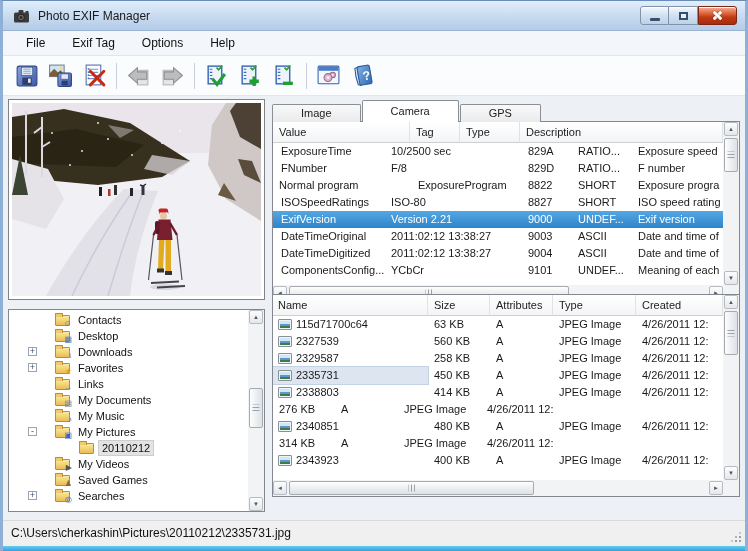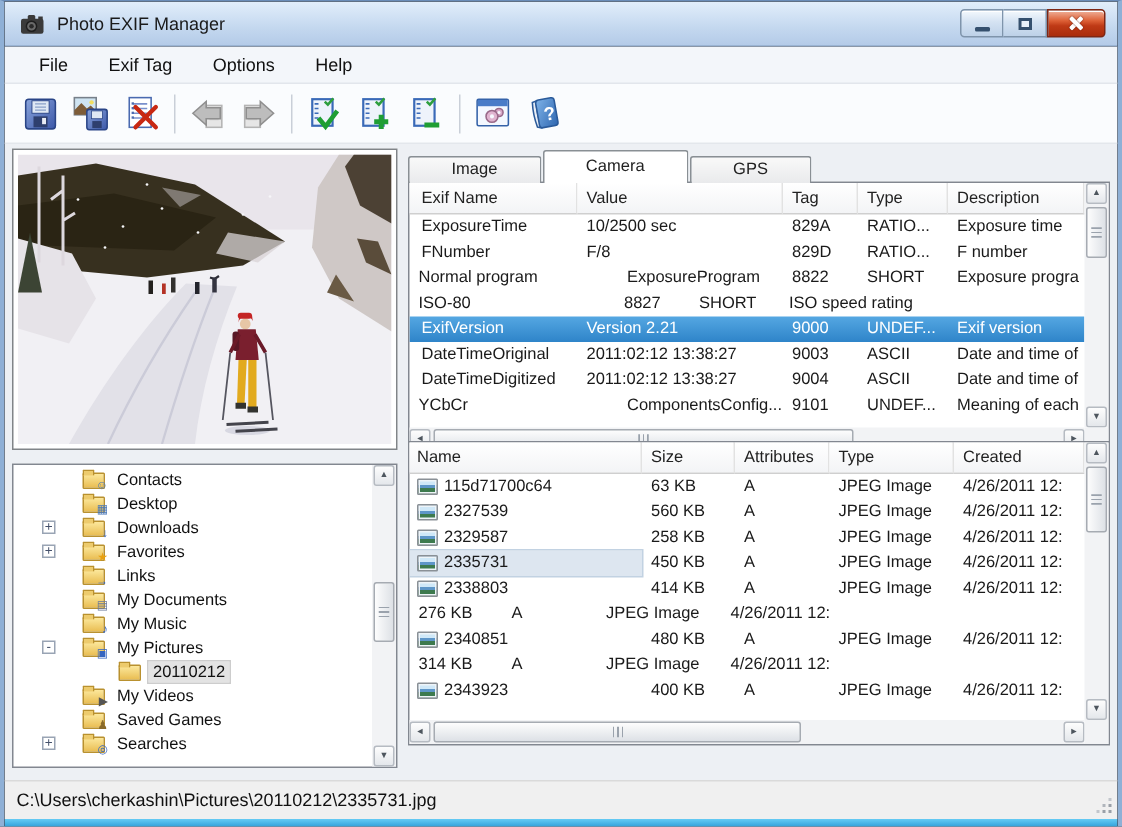--- a/index.html
+++ b/index.html
@@ -343,49 +343,49 @@
     </div>
 
     <div class="tabbar" id="tabbar">
         <div class="tab">Image</div>
         <div class="tab active">Camera</div>
         <div class="tab">GPS</div>
       </div>
 
     <div class="gridpanel exif-panel">
       <div class="grid-header" id="exifHeader">
-          <div class="gc ec0 hcell">Exif Name</div>
           <div class="gc ec1 hcell">Value</div>
           <div class="gc ec2 hcell">Tag</div>
           <div class="gc ec3 hcell">Type</div>
           <div class="gc ec4 hcell">Description</div>
         </div>
       <div class="grid-body" id="exifBody">
           <div class="grow">
             <div class="gc ec0">ExposureTime</div>
             <div class="gc ec1">10/2500 sec</div>
             <div class="gc ec2">829A</div>
             <div class="gc ec3">RATIO...</div>
-            <div class="gc ec4">Exposure time</div>
+            <div class="gc ec4">Exposure speed</div>
           </div>
           <div class="grow">
             <div class="gc ec0">FNumber</div>
             <div class="gc ec1">F/8</div>
             <div class="gc ec2">829D</div>
             <div class="gc ec3">RATIO...</div>
             <div class="gc ec4">F number</div>
           </div>
           <div class="grow">
             <div class="gc ec1">Normal program</div>
             <div class="gc ec0">ExposureProgram</div>
             <div class="gc ec2">8822</div>
             <div class="gc ec3">SHORT</div>
             <div class="gc ec4">Exposure progra</div>
           </div>
           <div class="grow">
+            <div class="gc ec0">ISOSpeedRatings</div>
             <div class="gc ec1">ISO-80</div>
             <div class="gc ec2">8827</div>
             <div class="gc ec3">SHORT</div>
             <div class="gc ec4">ISO speed rating</div>
           </div>
           <div class="grow sel">
             <div class="gc ec0">ExifVersion</div>
             <div class="gc ec1">Version 2.21</div>
             <div class="gc ec2">9000</div>
             <div class="gc ec3">UNDEF...</div>
@@ -399,22 +399,22 @@
             <div class="gc ec4">Date and time of</div>
           </div>
           <div class="grow">
             <div class="gc ec0">DateTimeDigitized</div>
             <div class="gc ec1">2011:02:12 13:38:27</div>
             <div class="gc ec2">9004</div>
             <div class="gc ec3">ASCII</div>
             <div class="gc ec4">Date and time of</div>
           </div>
           <div class="grow">
+            <div class="gc ec0">ComponentsConfig...</div>
             <div class="gc ec1">YCbCr</div>
-            <div class="gc ec0">ComponentsConfig...</div>
             <div class="gc ec2">9101</div>
             <div class="gc ec3">UNDEF...</div>
             <div class="gc ec4">Meaning of each</div>
           </div>
         </div>
       <div class="sb sb-v vs-exif">
         <div class="sb-btn up">▲</div>
         <div class="sb-thumb" style="top:16px;height:34px;"></div>
         <div class="sb-btn down">▼</div>
       </div>

